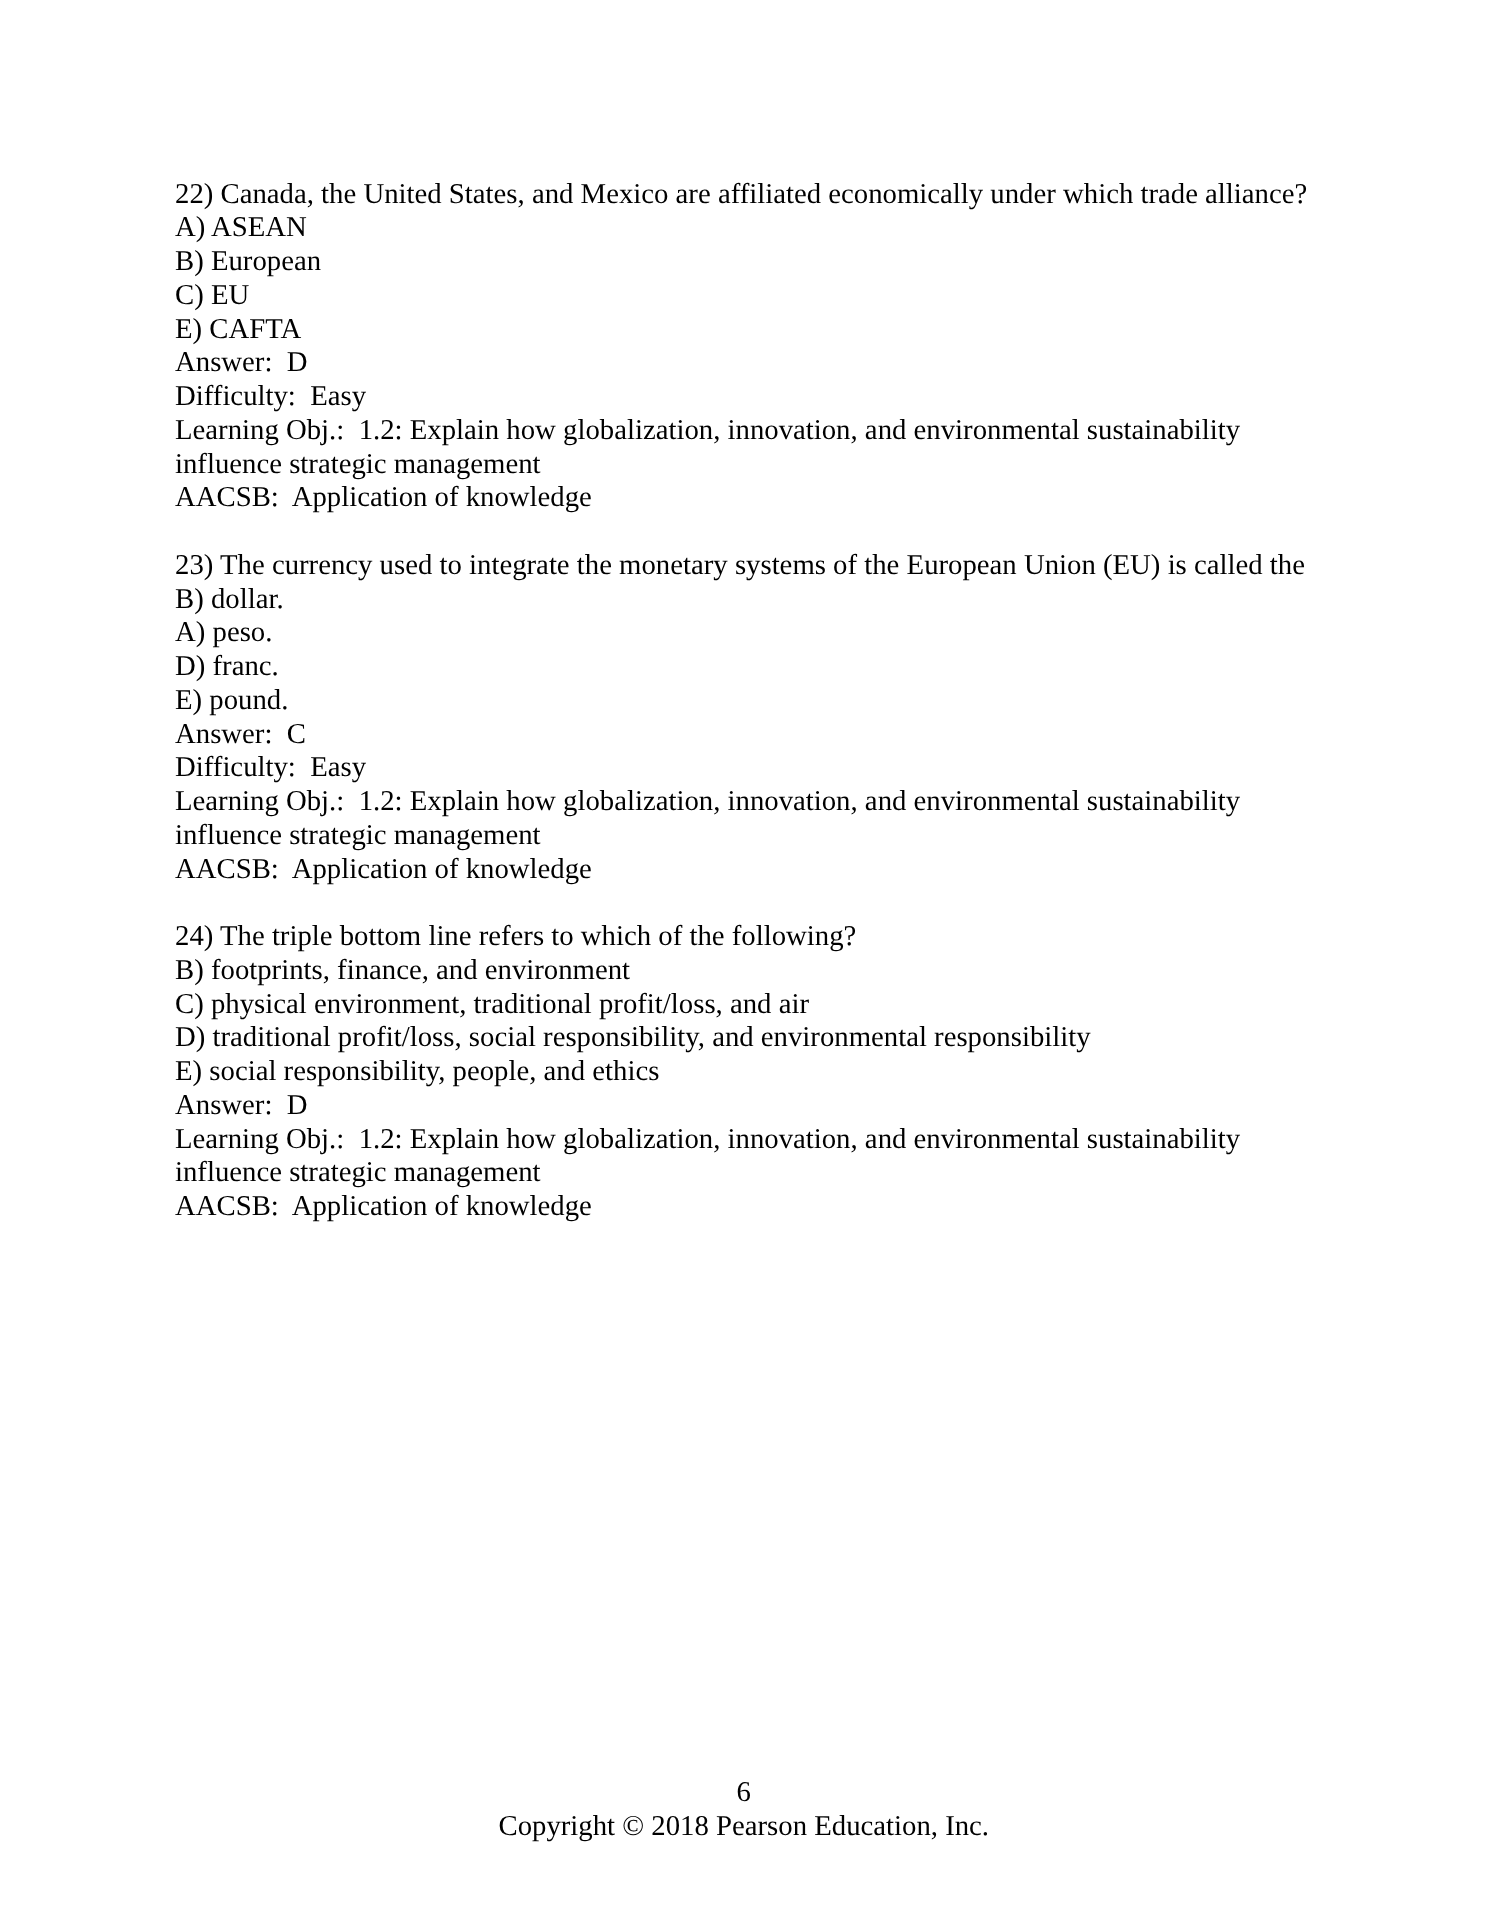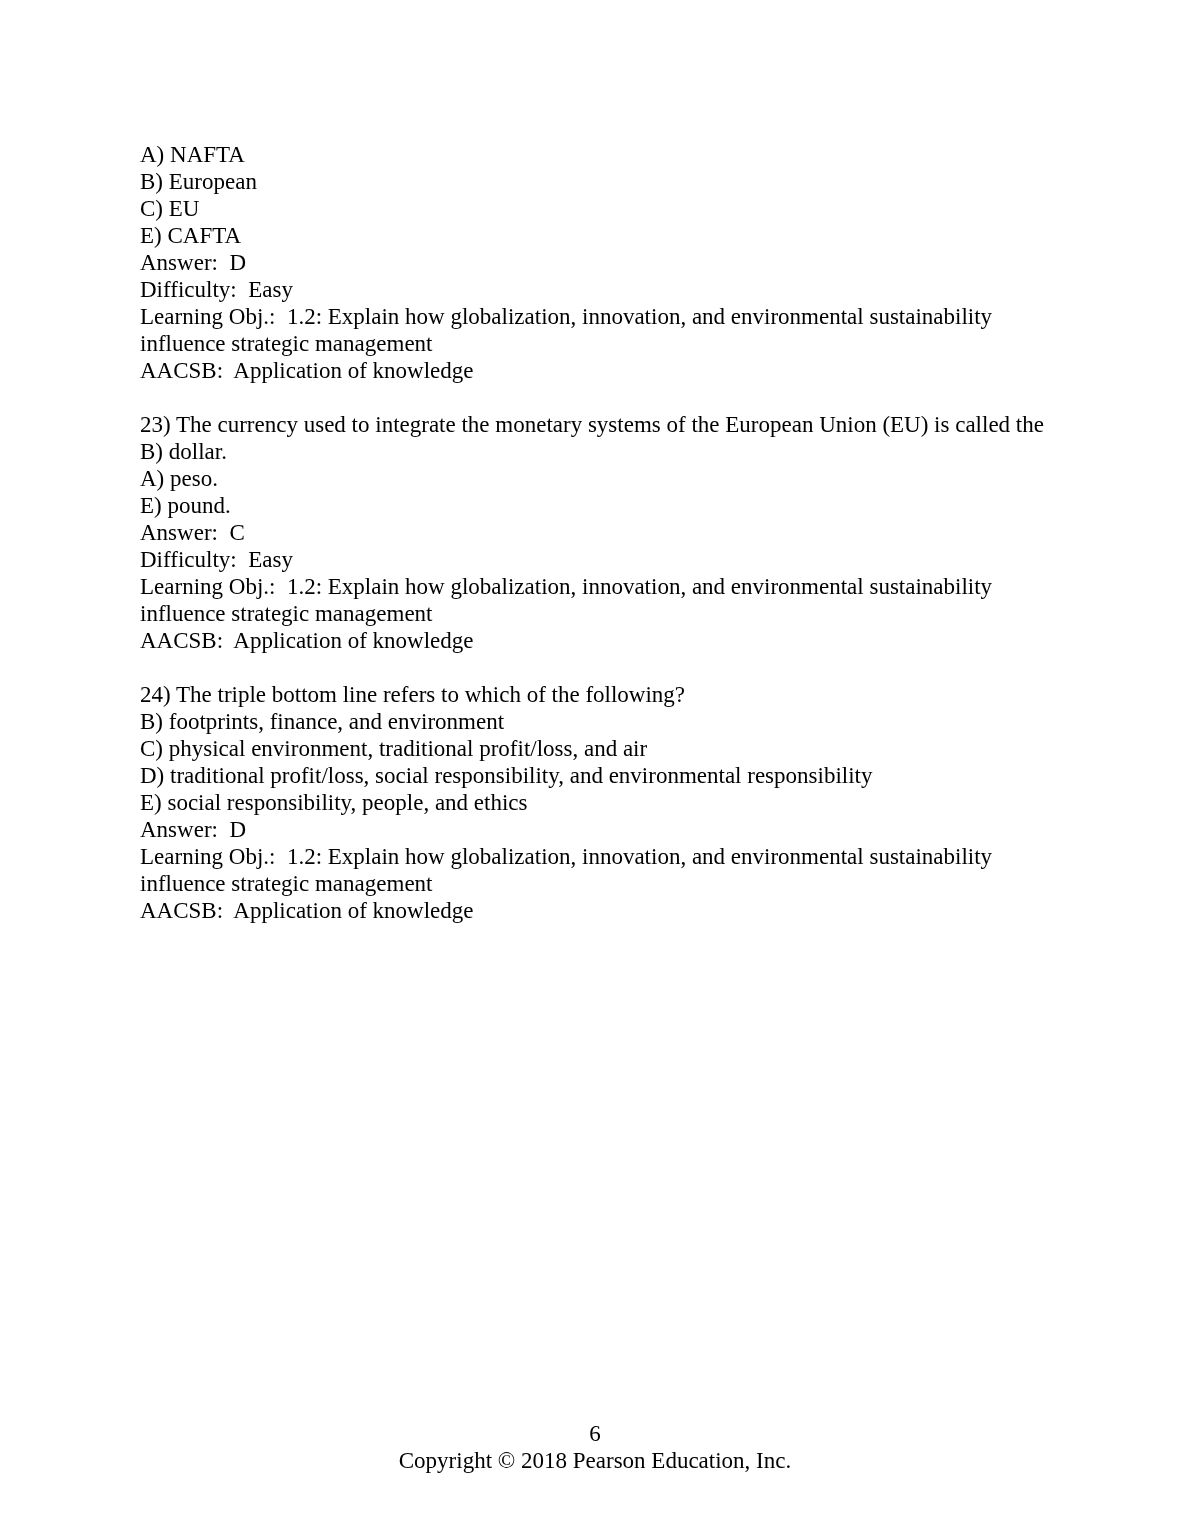--- a/index.html
+++ b/index.html
@@ -40,34 +40,36 @@
     text-align: center;
   }
 </style>
 </head>
 <body>
 
 <div class="page">
   <div class="content">
 
     <div class="question-block">
-      <div class="line">A) NAFTA</div>
+      <div class="line">22) Canada, the United States, and Mexico are affiliated economically under which trade alliance?</div>
+      <div class="line">A) ASEAN</div>
       <div class="line">B) European</div>
       <div class="line">C) EU</div>
       <div class="line">E) CAFTA</div>
       <div class="line">Answer:  D</div>
       <div class="line">Difficulty:  Easy</div>
       <div class="line">Learning Obj.:  1.2: Explain how globalization, innovation, and environmental sustainability influence strategic management</div>
       <div class="line">AACSB:  Application of knowledge</div>
     </div>
 
     <div class="question-block">
       <div class="line">23) The currency used to integrate the monetary systems of the European Union (EU) is called the</div>
       <div class="line">B) dollar.</div>
       <div class="line">A) peso.</div>
+      <div class="line">D) franc.</div>
       <div class="line">E) pound.</div>
       <div class="line">Answer:  C</div>
       <div class="line">Difficulty:  Easy</div>
       <div class="line">Learning Obj.:  1.2: Explain how globalization, innovation, and environmental sustainability influence strategic management</div>
       <div class="line">AACSB:  Application of knowledge</div>
     </div>
 
     <div class="question-block">
       <div class="line">24) The triple bottom line refers to which of the following?</div>
       <div class="line">B) footprints, finance, and environment</div>

